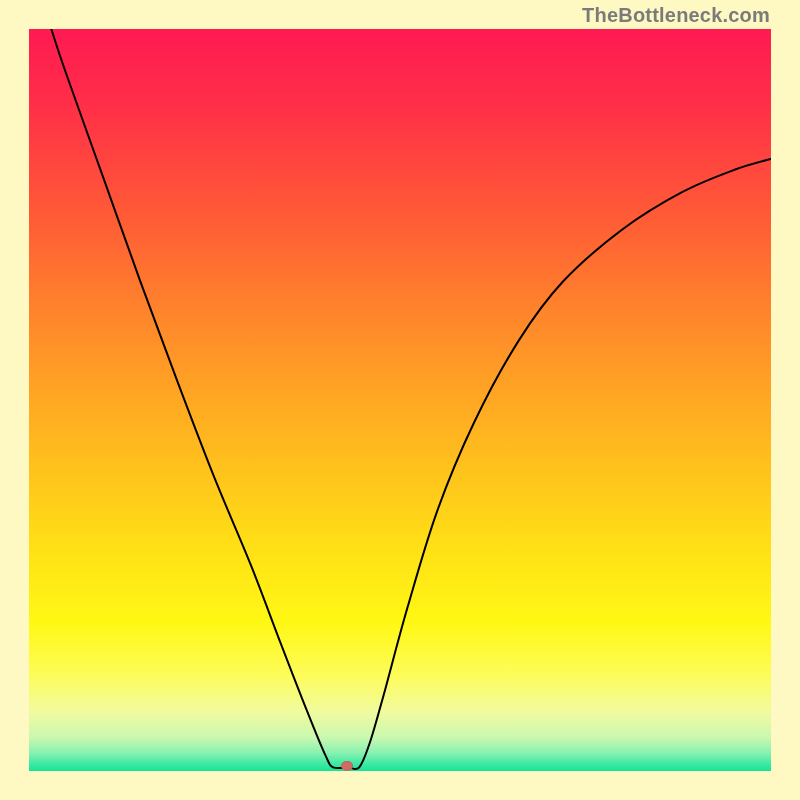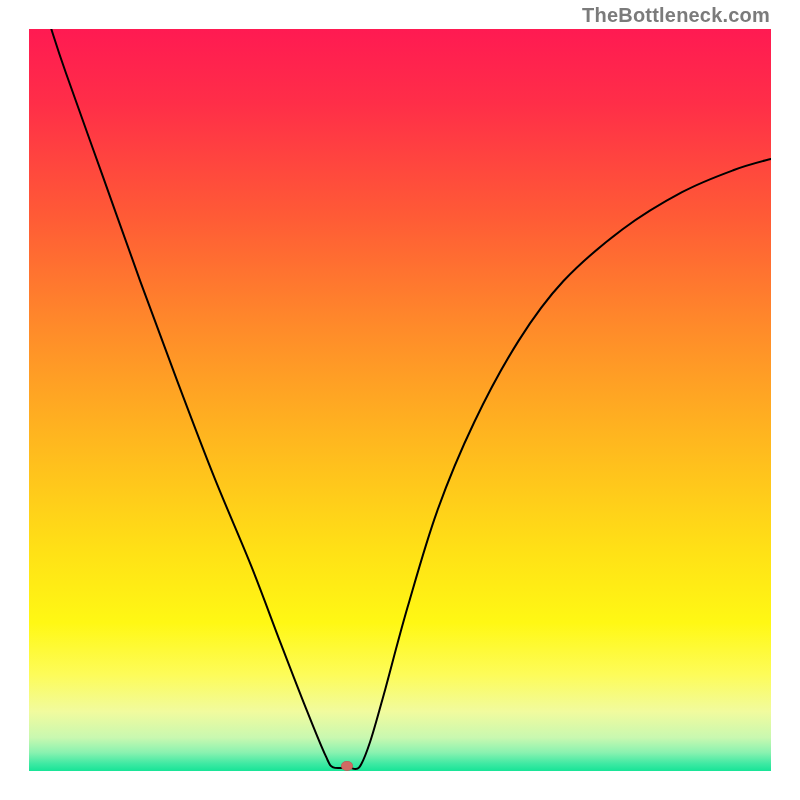--- a/index.html
+++ b/index.html
@@ -7,21 +7,21 @@
     padding: 0;
     width: 800px;
     height: 800px;
     background: #000;
     overflow: hidden;
   }
   .frame {
     position: relative;
     width: 800px;
     height: 800px;
-    background: #ffffff;
+    background: #fef9c3;
   }
   .plot-area {
     position: absolute;
     left: 29px;
     top: 29px;
     width: 742px;
     height: 742px;
     overflow: hidden;
   }
   .gradient-bg {

